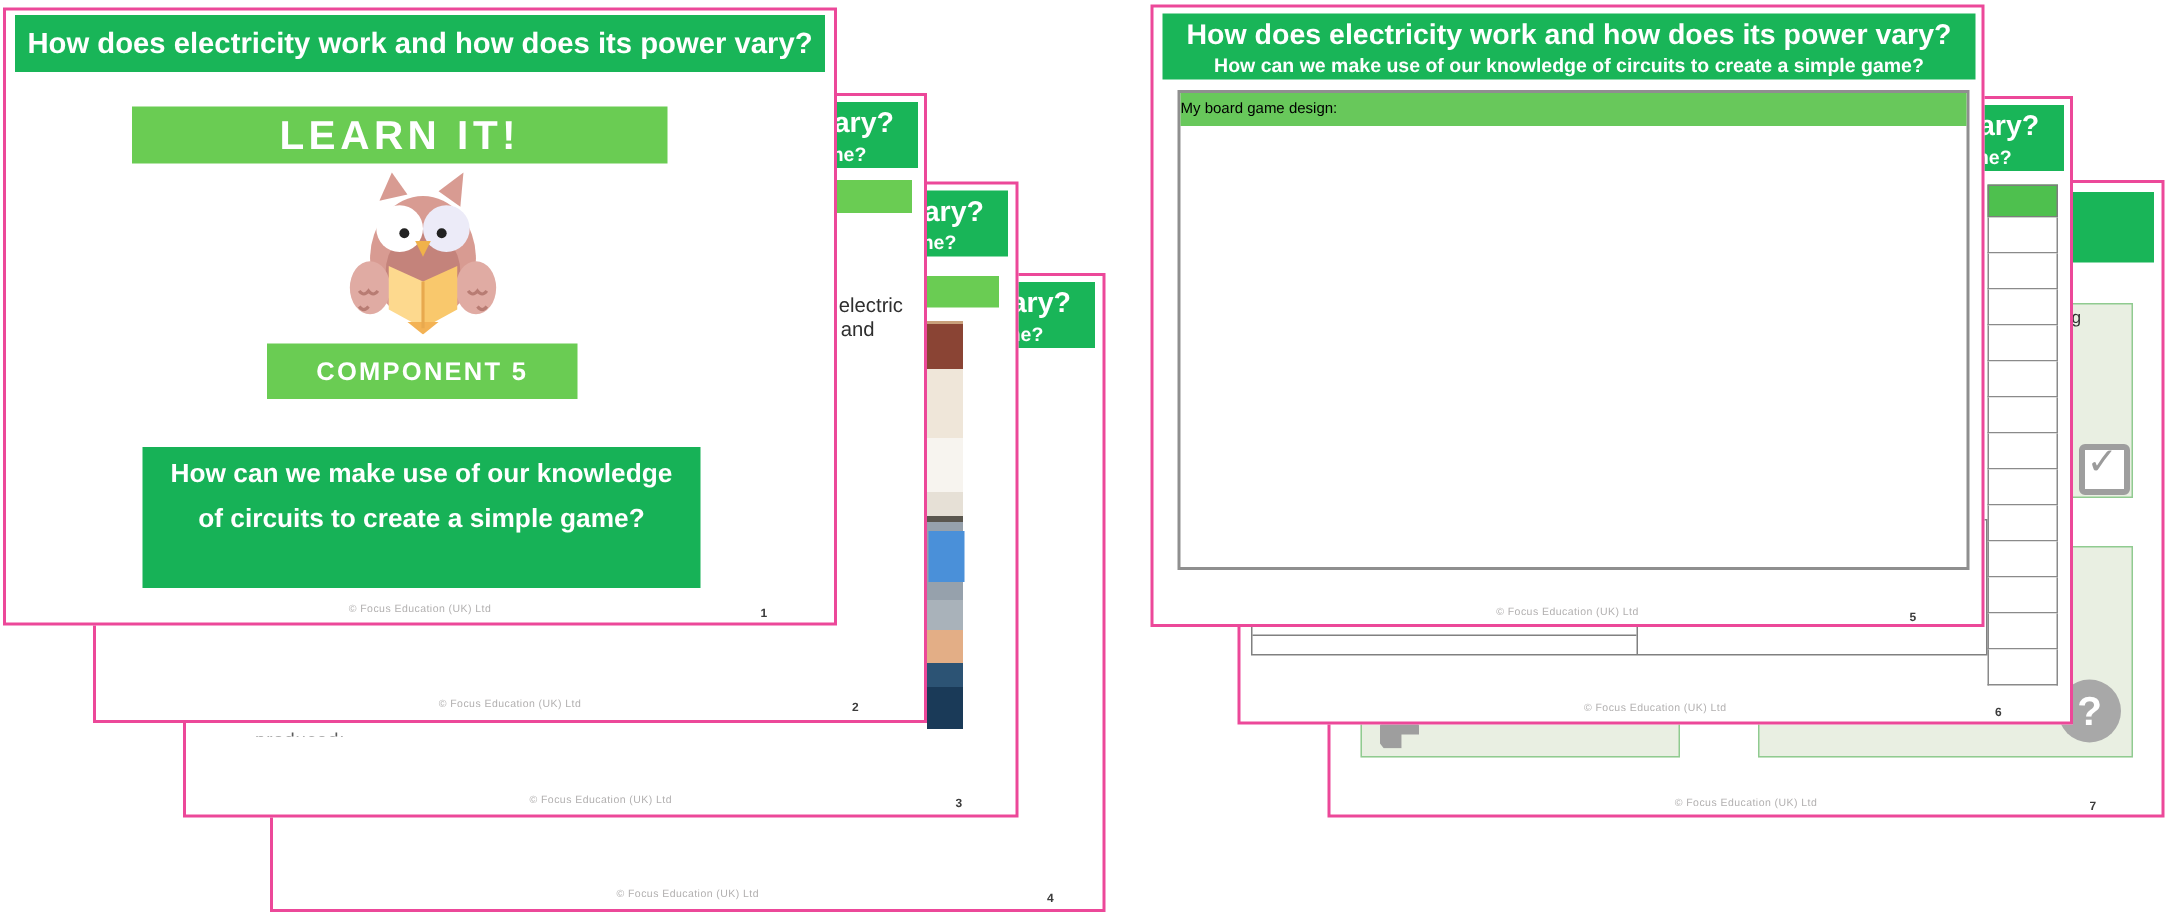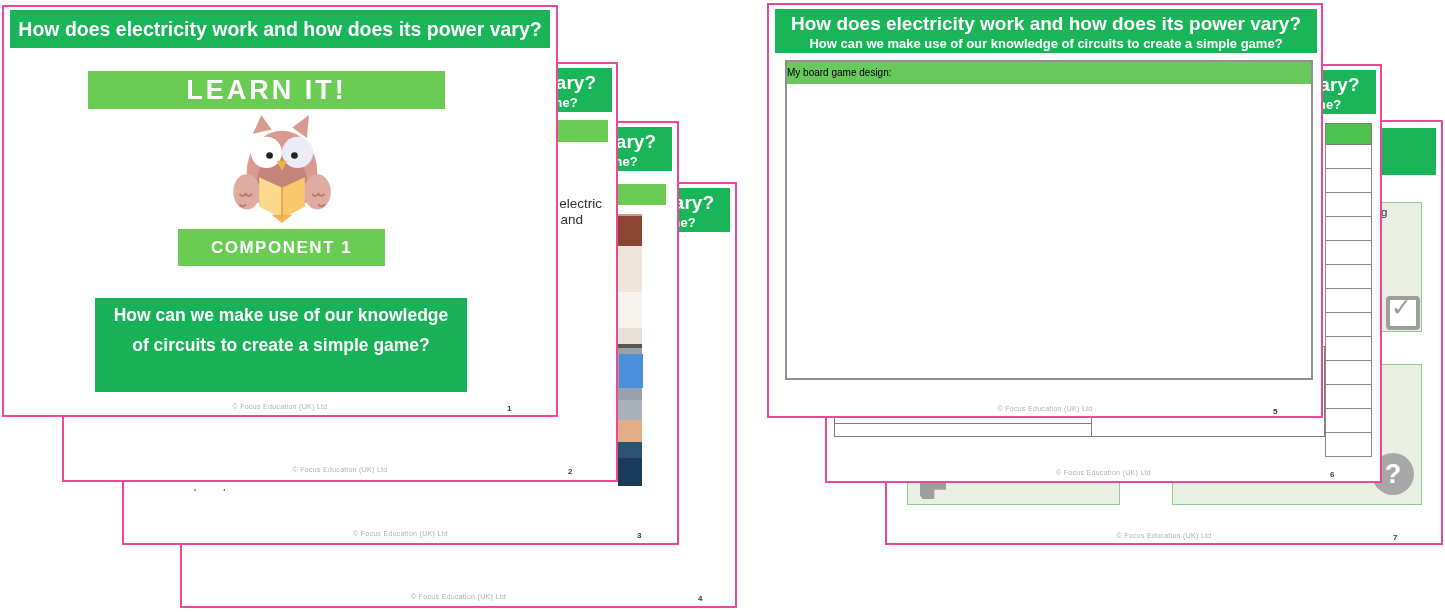--- a/index.html
+++ b/index.html
@@ -147,21 +147,21 @@
       <circle cx="65" cy="38" r="15" fill="#ecebf8"></circle>
       <circle cx="38" cy="41" r="3.2" fill="#222"></circle>
       <circle cx="62" cy="41" r="3.2" fill="#222"></circle>
       <path d="M45 46 L55 46 L50 56 Z" fill="#f0b24a"></path>
       <path d="M28 62 L50 72 L50 102 L28 90 Z" fill="#fdd98e"></path>
       <path d="M72 62 L50 72 L50 102 L72 90 Z" fill="#f9c86c"></path>
       <path d="M40 98 L60 98 L50 106 Z" fill="#f3b254"></path>
       <path d="M50 72 L50 102" stroke="#e8a94e" stroke-width="2"></path>
     </svg>
 
-    <div class="banner component">COMPONENT 1</div>
+    <div class="banner component">COMPONENT 5</div>
     <div class="question">
       <div>How can we make use of our knowledge of circuits to create a simple game?</div>
     </div>
     <div class="footer" style="top:396px">© Focus Education (UK) Ltd</div>
     <div class="pagenum" style="left:503px;top:397px">1</div>
   </div>
 
   <div class="slide s7">
     <div class="hdr7"></div>
     <div class="panel pA"></div>

